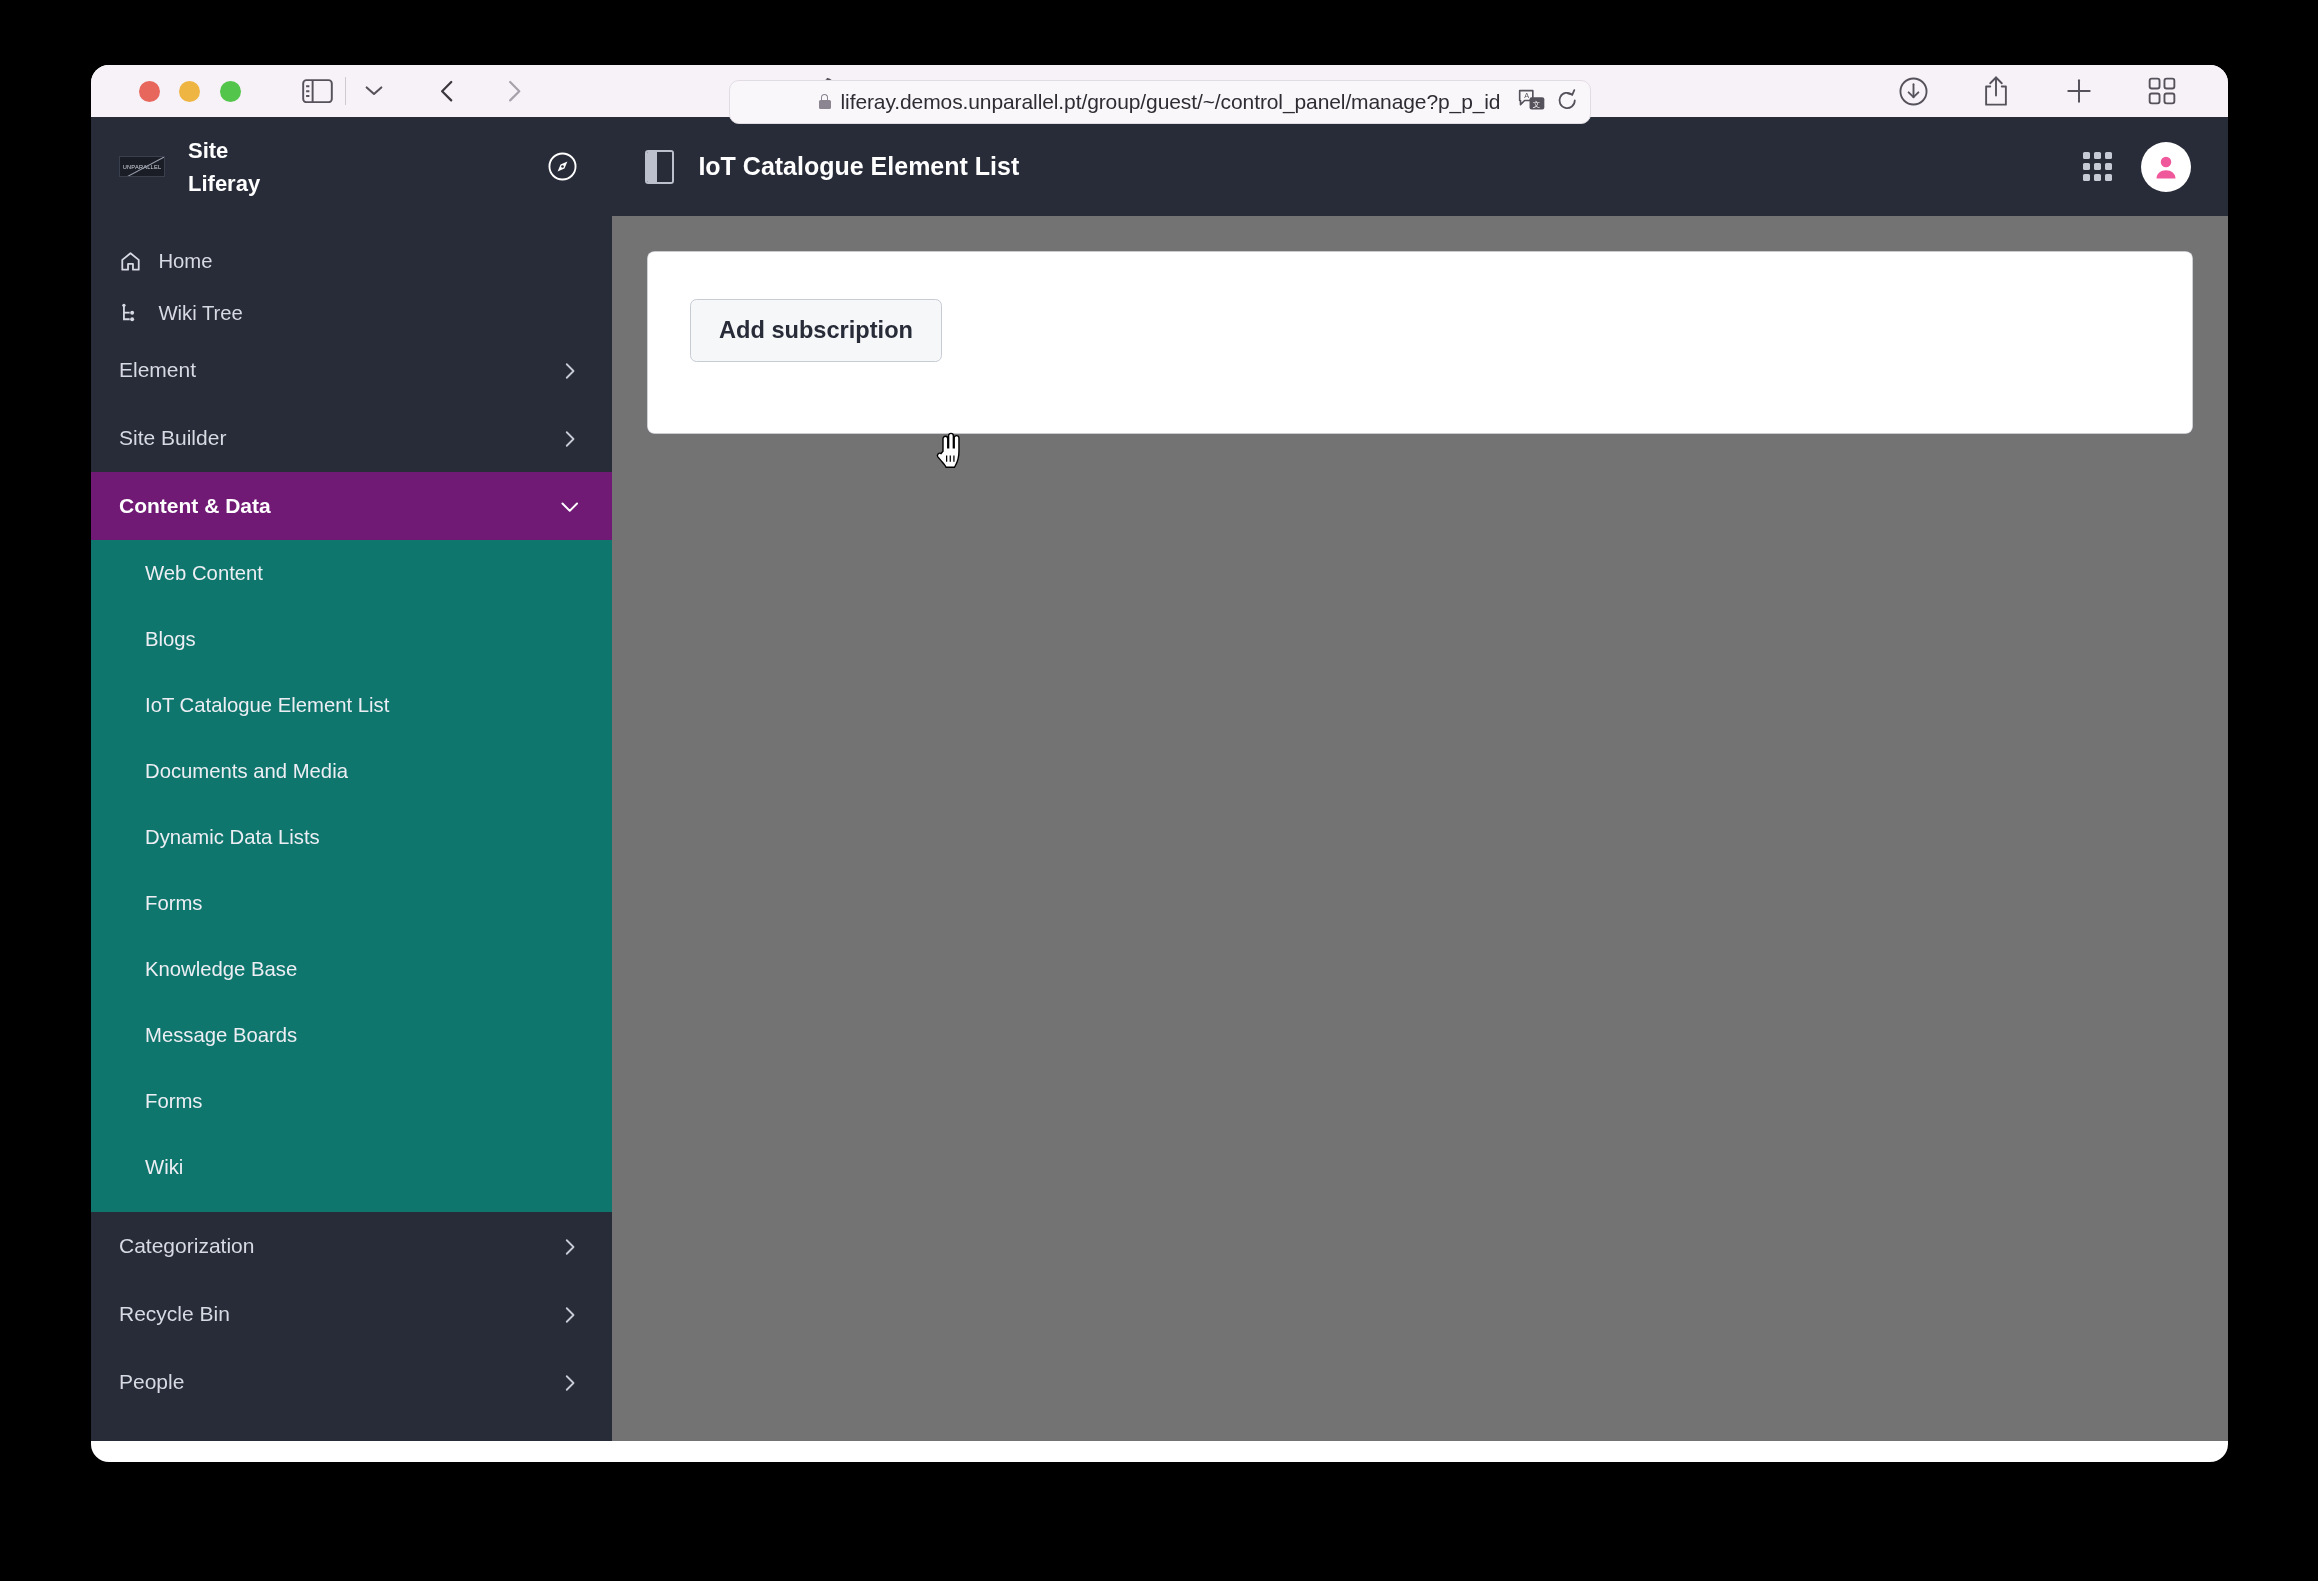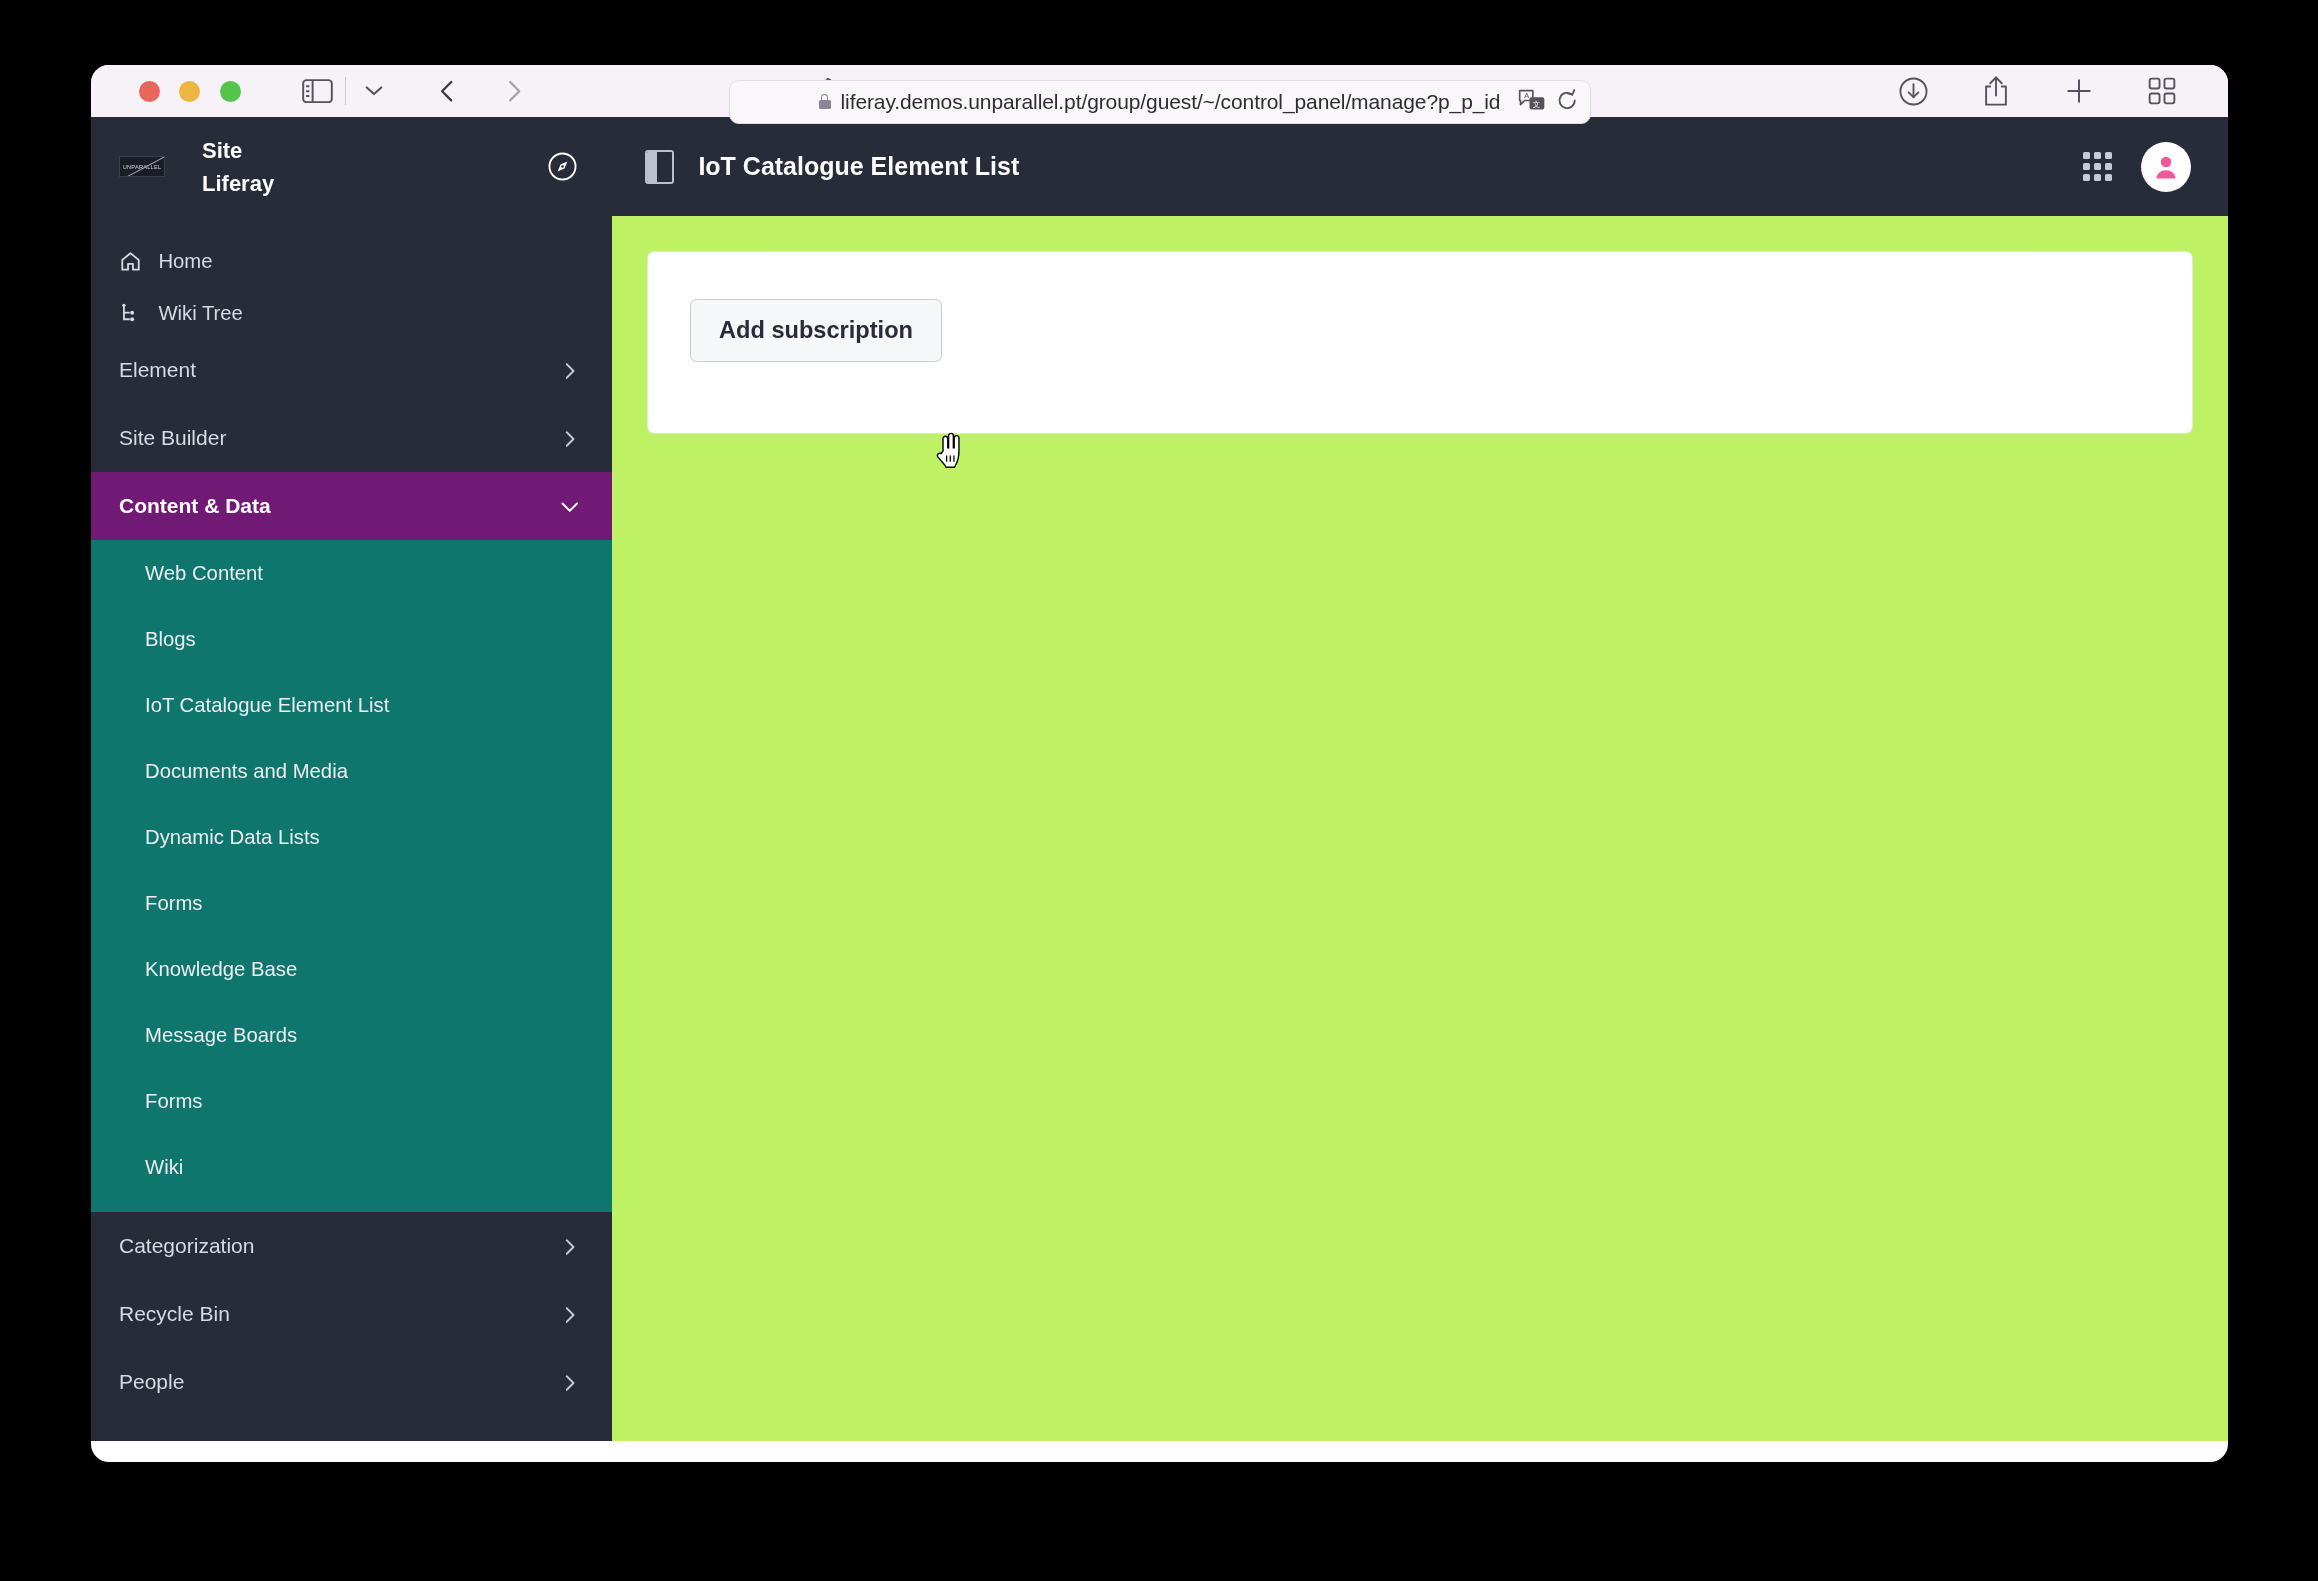--- a/index.html
+++ b/index.html
@@ -111,21 +111,21 @@
   }
   .site-logo span {
     font-size: 5.7px; letter-spacing: 0.2px; color: #cfd2da;
     font-family: "Liberation Sans", sans-serif;
   }
   .site-logo i {
     position: absolute; width: 65px; height: 0.8px; background: #9aa0ad;
     transform: rotate(-28deg); left: -9.8px; top: 10.6px;
   }
   .site-name {
-    margin-left: 37px;
+    margin-left: 23px;
     font-size: 22px; line-height: 33px; font-weight: 700; color: #fff;
   }
   .compass {
     margin-left: auto;
     width: 31px; height: 31px;
   }
 
   .nav-simple { padding: 4.9px 0 11.4px; }
   .nav-row {
     display: flex; align-items: flex-end;
@@ -189,21 +189,21 @@
     display: grid; grid-template-columns: repeat(3, 1fr); grid-template-rows: repeat(3, 1fr);
     gap: 4.1px;
   }
   .grid9 i { background: #c6cad4; border-radius: 1.6px; display: block; }
   .avatar {
     width: 50px; height: 50px; border-radius: 50%;
     background: #fff;
     display: flex; align-items: center; justify-content: center;
   }
 
-  .content-area { flex: 1; padding: 36px 36px 16px 36px; background: #bef264; overflow: hidden; }
+  .content-area { flex: 1; padding: 36px 36px 16px 36px; background: #737373; overflow: hidden; }
   .card {
     background: #fff;
     border-radius: 6.5px;
     height: 181px;
     padding: 47px 0 0 42px;
     box-shadow: 0 0 0 0.8px #e7e9ee;
   }
   .btn {
     display: inline-flex; align-items: center; justify-content: center;
     height: 63px; padding: 0 28px;

